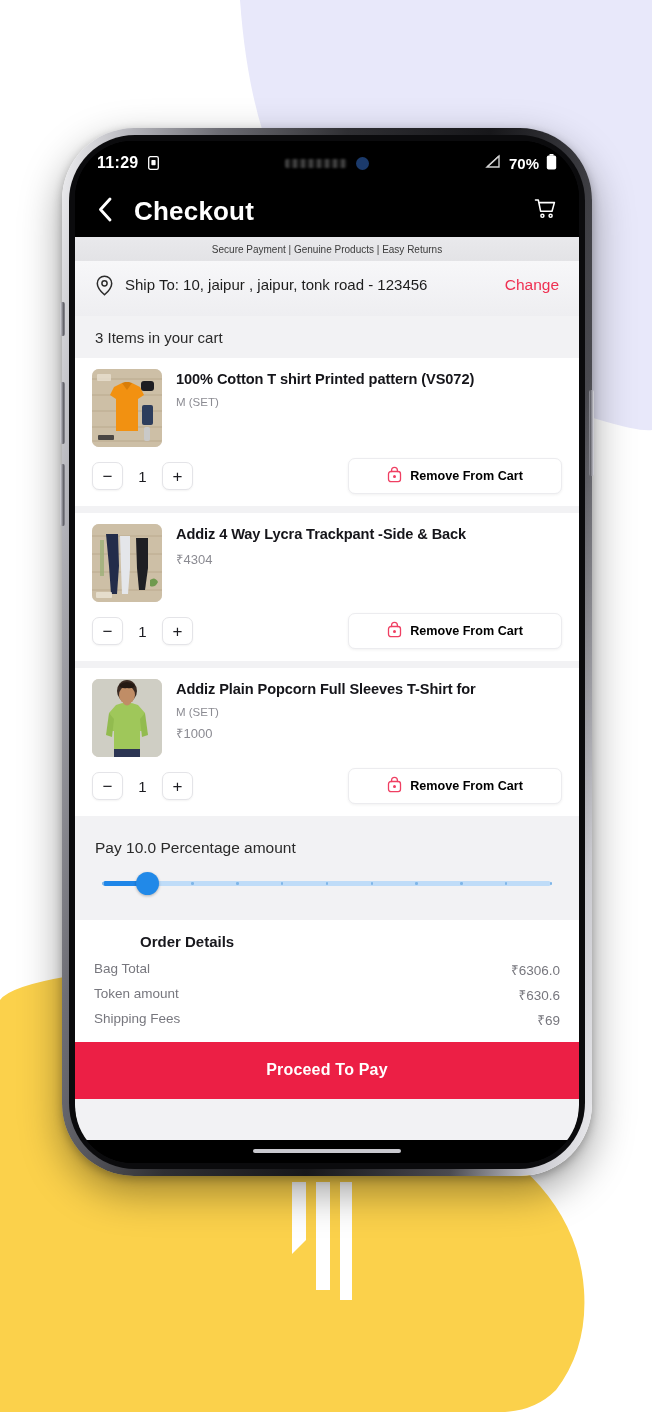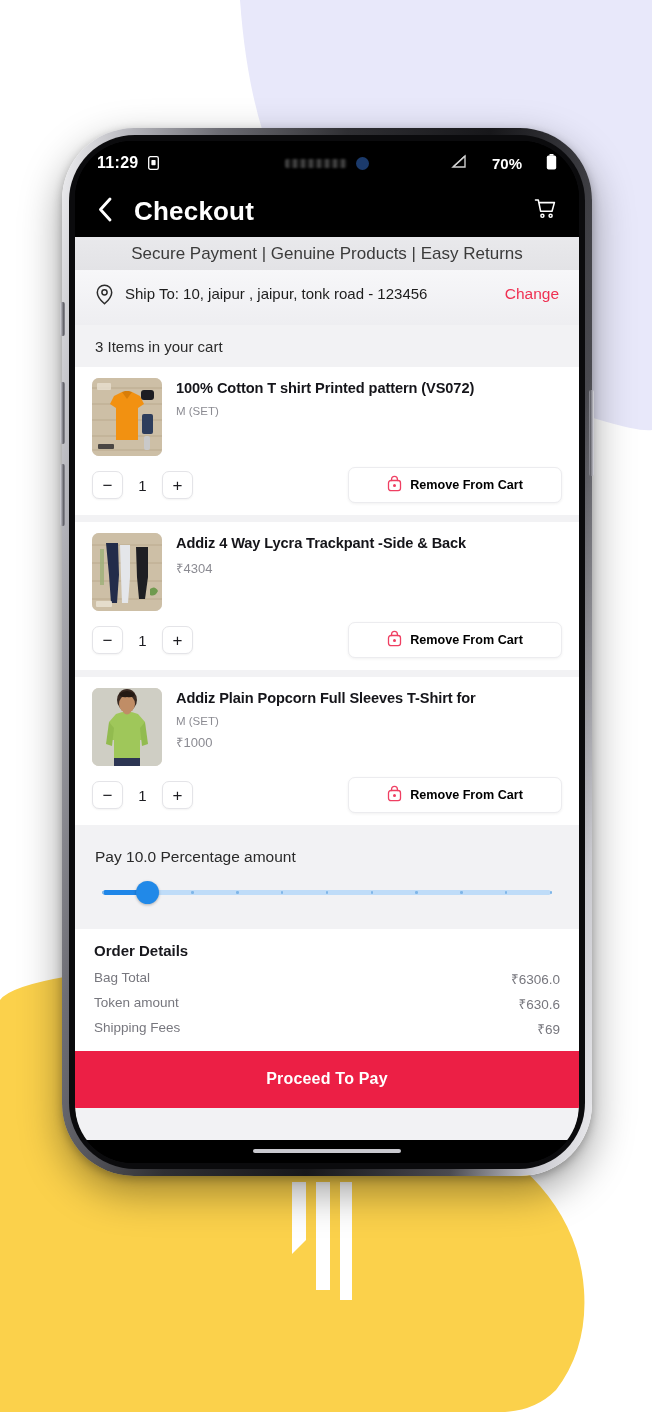--- a/index.html
+++ b/index.html
@@ -69,40 +69,40 @@
   }
   .sb-blur{
     width:62px; height:9px; border-radius:2px;
     background:repeating-linear-gradient(90deg,#4a4a4a 0 4px,#151515 4px 8px);
     filter:blur(1.3px); opacity:.85;
   }
   .sb-dot{
     width:13px; height:13px; border-radius:50%;
     background:#1b3a6b; filter:blur(.5px);
   }
-  .sb-right{ margin-left:auto; display:flex; align-items:center; gap:24px;}
+  .sb-right{ margin-left:auto; display:flex; align-items:center; gap:7px;}
   .sb-pct{ font-size:15px; font-weight:bold;}
 
   
   .appbar{
     height:52px; background:#000; color:#fff;
     display:flex; align-items:center; padding:0 22px;
     flex:0 0 auto;
   }
   .appbar-title{ font-size:26px; font-weight:bold; margin-left:20px; letter-spacing:.2px;}
   .appbar-spacer{ flex:1;}
 
   
   .content{
     flex:1 1 auto; background:#f2f2f4;
     overflow:hidden; display:flex; flex-direction:column;
   }
   .trust-strip{
     background:linear-gradient(180deg,#e9e9ec,#e3e3e6);
-    text-align:center; font-size:17px; color:#3b3b3b;
+    text-align:center; font-size:10px; color:#3b3b3b;
     padding:7px 0 6px; flex:0 0 auto;
   }
   .ship-row{
     background:linear-gradient(180deg,#f7f7f9,#eeeef1);
     display:flex; align-items:flex-start; gap:11px;
     padding:14px 20px 16px; flex:0 0 auto;
   }
   .ship-text{ flex:1; font-size:15px; color:#1d1d1d; line-height:1.32;}
   .ship-change{ color:#ef3052; font-size:15.5px; font-weight:500; white-space:nowrap; padding-top:1px;}
 
@@ -174,21 +174,21 @@
   .slider-thumb{
     position:absolute; top:6px; width:23px; height:23px;
     border-radius:50%; background:#2189e8;
     box-shadow:0 1px 3px rgba(0,0,0,.28);
   }
 
   
   .order{
     background:#fff; padding:13px 19px 10px; flex:0 0 auto;
   }
-  .order-title{ font-size:15px; font-weight:bold; color:#17171c; margin-bottom:7px;}
+  .order-title{ font-size:15px; font-weight:bold; color:#17171c; margin-bottom:7px;margin-left:46px;}
   .order-row{
     display:flex; justify-content:space-between;
     font-size:13.5px; color:#77777e; padding:3.5px 0;
   }
 
   .paybar{
     background:#ec1f45; color:#fff; text-align:center;
     font-size:16px; font-weight:bold; letter-spacing:.2px;
     padding:19px 12px 20px; flex:0 0 auto;
   }

